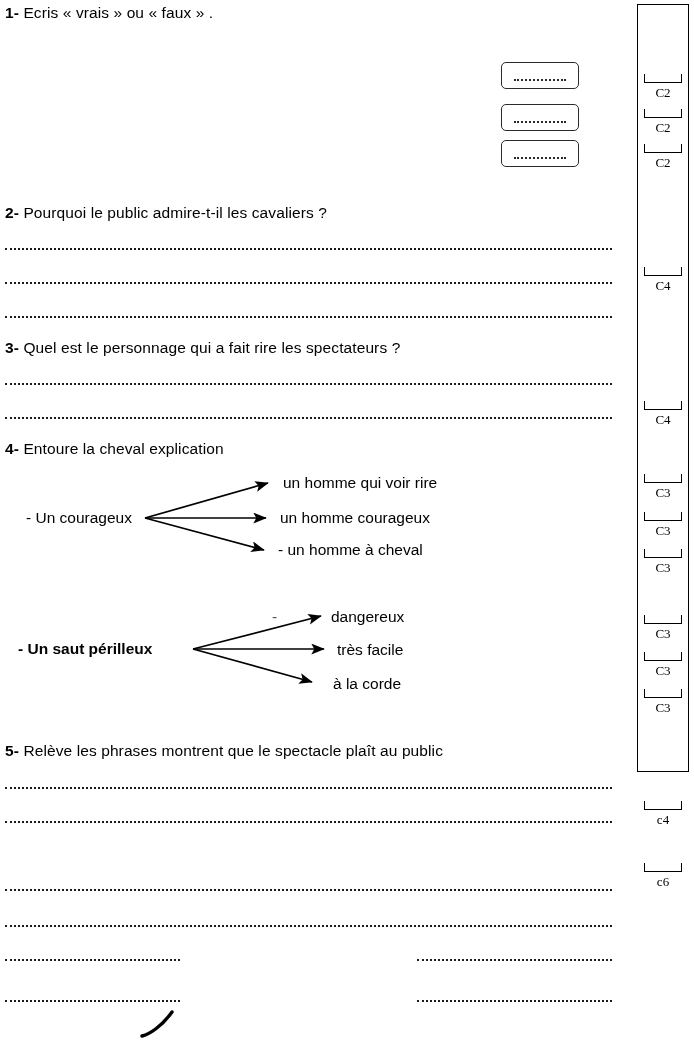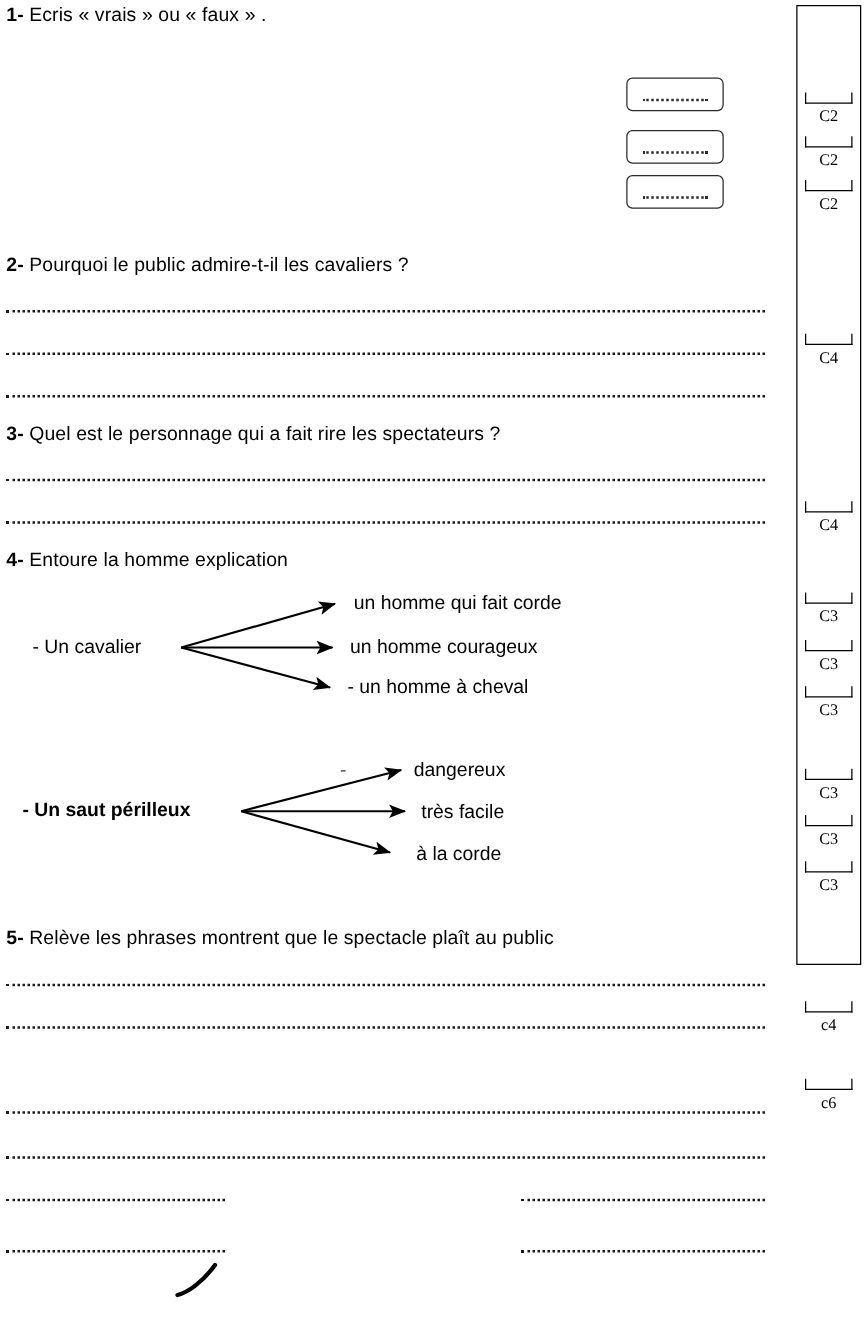--- a/index.html
+++ b/index.html
@@ -161,37 +161,37 @@
 
   <div class="q-head" style="left:5px; top:339px;">
     <span class="qnum">3-</span>
     <span>Quel est le personnage qui a fait rire les spectateurs ?</span>
   </div>
   <div class="dotline" style="left:5px; top:383px; width:607px;"></div>
   <div class="dotline" style="left:5px; top:417px; width:607px;"></div>
 
   <div class="q-head" style="left:5px; top:440px;">
     <span class="qnum">4-</span>
-    <span>Entoure la homme explication</span>
-  </div>
-
-  <div class="fan-stem" style="left:26px; top:509px;">- Un cavalier</div>
+    <span>Entoure la cheval explication</span>
+  </div>
+
+  <div class="fan-stem" style="left:26px; top:509px;">- Un courageux</div>
   <div class="fan" style="left:140px; top:470px;">
     <svg width="145" height="100" viewBox="0 0 145 100">
       <defs>
         <marker id="ah1" markerWidth="9" markerHeight="9" refX="7.5" refY="3.2" orient="auto" markerUnits="strokeWidth">
           <path d="M0,0 L8,3.2 L0,6.4 L1.8,3.2 z" fill="#000"></path>
         </marker>
       </defs>
       <line x1="5" y1="48" x2="128" y2="13" stroke="#000" stroke-width="1.7" marker-end="url(#ah1)"></line>
       <line x1="5" y1="48" x2="126" y2="48" stroke="#000" stroke-width="1.7" marker-end="url(#ah1)"></line>
       <line x1="5" y1="48" x2="124" y2="80" stroke="#000" stroke-width="1.7" marker-end="url(#ah1)"></line>
     </svg>
   </div>
-  <div class="fan-label" style="left:283px; top:474px;">un homme qui fait corde</div>
+  <div class="fan-label" style="left:283px; top:474px;">un homme qui voir rire</div>
   <div class="fan-label" style="left:280px; top:509px;">un homme courageux</div>
   <div class="fan-label" style="left:278px; top:541px;">- un homme à cheval</div>
 
   <div class="fan-stem" style="left:18px; top:640px;font-weight:bold;">- Un saut périlleux</div>
   <div class="stray-dash" style="left:272px; top:608px;">-</div>
   <div class="fan" style="left:188px; top:602px;">
     <svg width="150" height="100" viewBox="0 0 150 100">
       <defs>
         <marker id="ah2" markerWidth="9" markerHeight="9" refX="7.5" refY="3.2" orient="auto" markerUnits="strokeWidth">
           <path d="M0,0 L8,3.2 L0,6.4 L1.8,3.2 z" fill="#000"></path>

